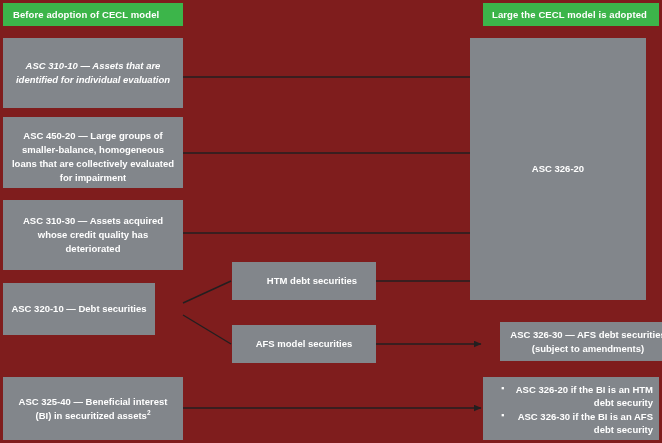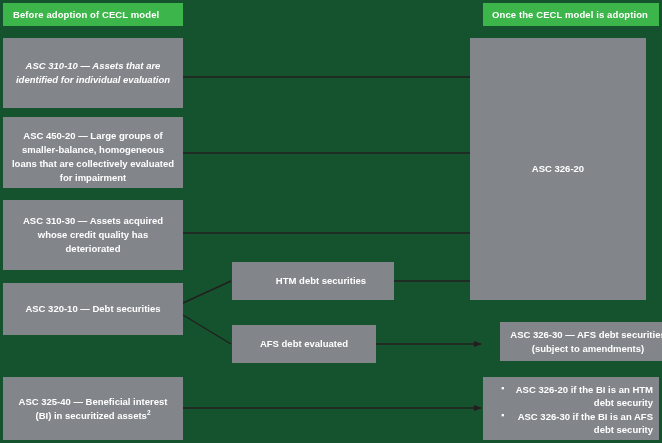--- a/index.html
+++ b/index.html
@@ -11,21 +11,21 @@
     width: 662px;
     height: 443px;
     background: #ffffff;
     font-family: "Liberation Sans", sans-serif;
     overflow: hidden;
   }
   #canvas {
     position: relative;
     width: 662px;
     height: 443px;
-    background: #14532d;
+    background: #7f1d1d;
   }
   .hdr {
     position: absolute;
     background: #3cb54a;
     color: #ffffff;
     font-size: 9.5px;
     font-weight: bold;
     display: flex;
     align-items: center;
     letter-spacing: 0.1px;
@@ -62,24 +62,24 @@
     padding: 3px 8px;
   }
   .box-text {
     display: block;
     width: 100%;
   }
   
   #box-310-10 { left: 3px;  top: 38px;  width: 180px; height: 70px; font-style: italic; }
   #box-450-20 { left: 3px;  top: 117px; width: 180px; height: 71px; align-items: flex-end; }
   #box-310-30 { left: 3px;  top: 200px; width: 180px; height: 70px; }
-  #box-320-10 { left: 3px;  top: 283px; width: 180px; height: 52px; }
+  #box-320-10 { left: 3px;  top: 283px; width: 152px; height: 52px; }
   #box-325-40 { left: 3px;  top: 377px; width: 180px; height: 63px; }
   
-  #box-htm { left: 232px; top: 262px; width: 162px; height: 38px; padding-left: 24px; }
+  #box-htm { left: 232px; top: 262px; width: 144px; height: 38px; padding-left: 24px; }
   #box-afs { left: 232px; top: 325px; width: 144px; height: 38px; }
   
   #box-326-20       { left: 470px; top: 38px;  width: 176px; height: 262px; }
   #box-326-30       { left: 500px; top: 322px; width: 176px; height: 39px; }
   #box-bi-bullets   { left: 483px; top: 377px; width: 176px; height: 63px;
                       display: block; padding: 6px 6px 6px 4px; }
   .bullets {
     list-style: none;
     margin: 0;
     padding: 0;
@@ -140,21 +140,21 @@
 
     <line x1="376" y1="281" x2="481" y2="281" stroke="#231f20" stroke-width="1.4" marker-end="url(#arrowhead)"></line>
 
     <line x1="376" y1="344" x2="481" y2="344" stroke="#231f20" stroke-width="1.4" marker-end="url(#arrowhead)"></line>
 
     <line x1="183" y1="408" x2="481" y2="408" stroke="#231f20" stroke-width="1.4" marker-end="url(#arrowhead)"></line>
   </svg>
 
   <div class="hdr" id="hdr-left">Before adoption of CECL model</div>
 
-  <div class="hdr" id="hdr-right">Once the CECL model is adoption</div>
+  <div class="hdr" id="hdr-right">Large the CECL model is adopted</div>
 
   <div class="box" id="box-310-10">
     <span class="box-text">ASC 310-10 — Assets that are identified for individual evaluation</span>
   </div>
 
   <div class="box" id="box-450-20">
     <span class="box-text">ASC 450-20 — Large groups of smaller-balance, homogeneous loans that are collectively evaluated for impairment</span>
   </div>
 
   <div class="box" id="box-310-30">
@@ -169,21 +169,21 @@
     <span class="box-text">
       <span>ASC 325-40 — Beneficial interest (BI) in securitized assets</span><sup>2</sup>
     </span>
   </div>
 
   <div class="box" id="box-htm">
     <span class="box-text">HTM debt securities</span>
   </div>
 
   <div class="box" id="box-afs">
-    <span class="box-text">AFS debt evaluated</span>
+    <span class="box-text">AFS model securities</span>
   </div>
 
   <div class="box" id="box-326-20">
     <span class="box-text">ASC 326-20</span>
   </div>
 
   <div class="box" id="box-326-30">
     <span class="box-text">ASC 326-30 — AFS debt securities (subject to amendments)</span>
   </div>
 

